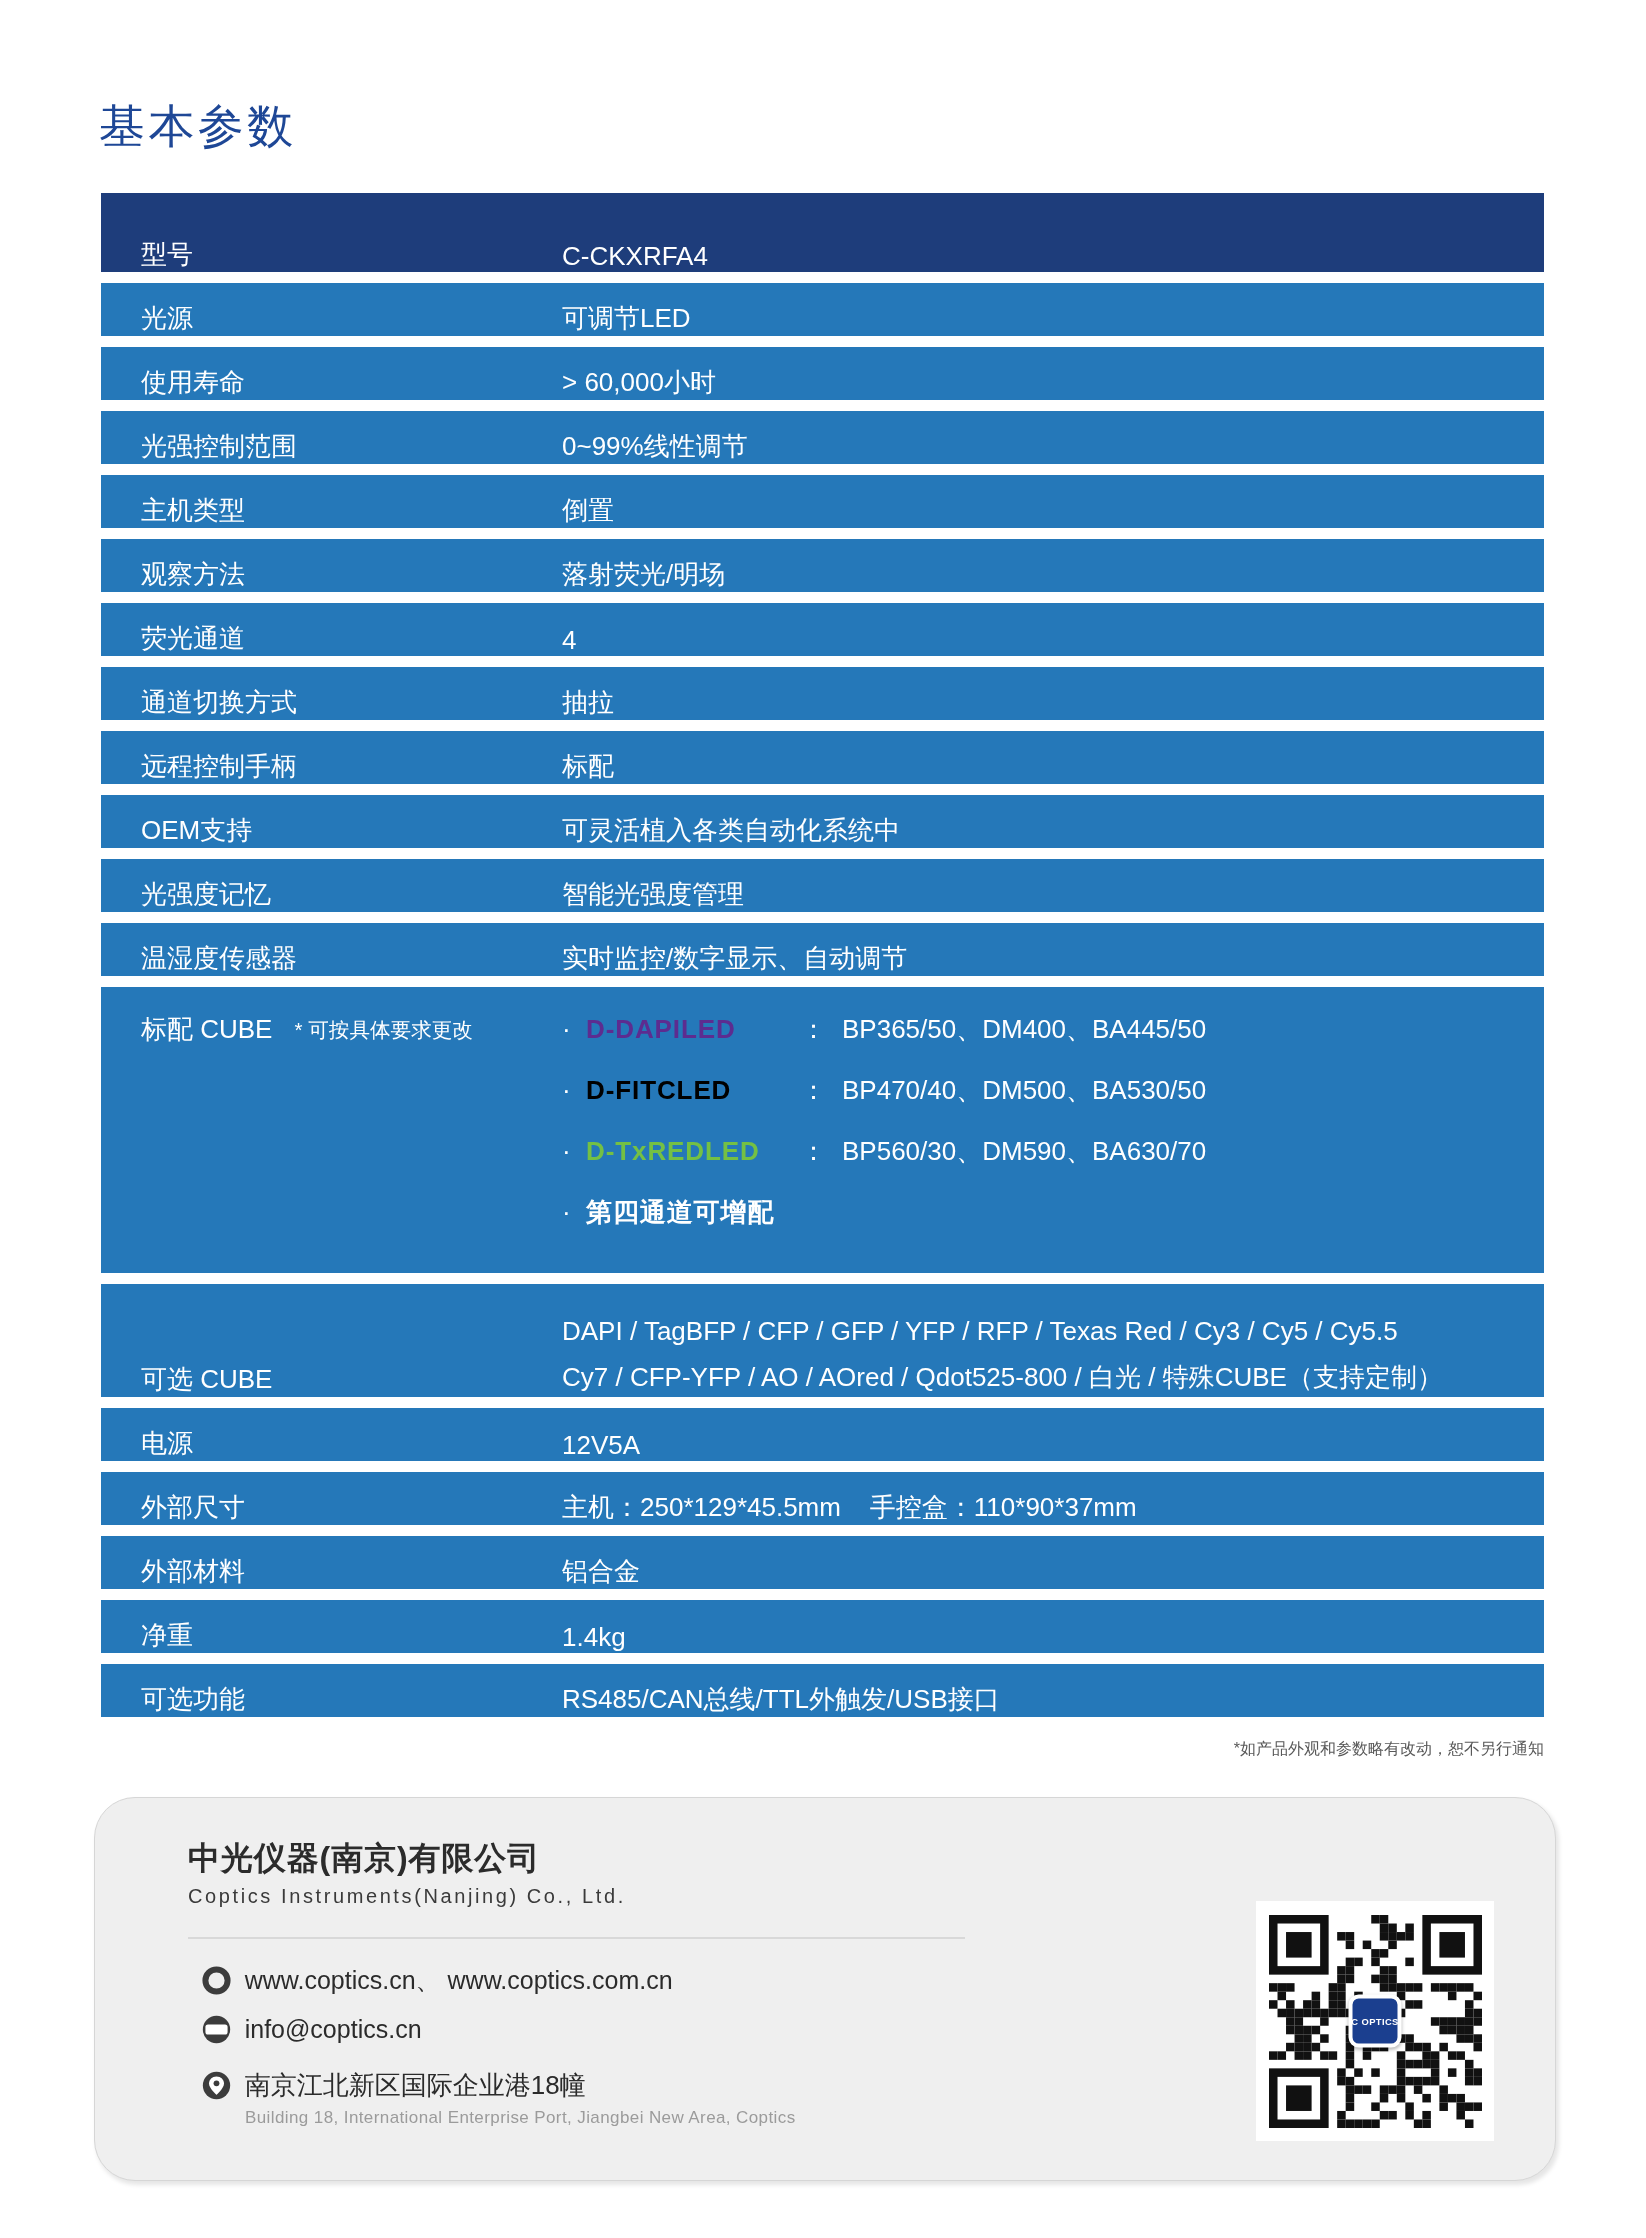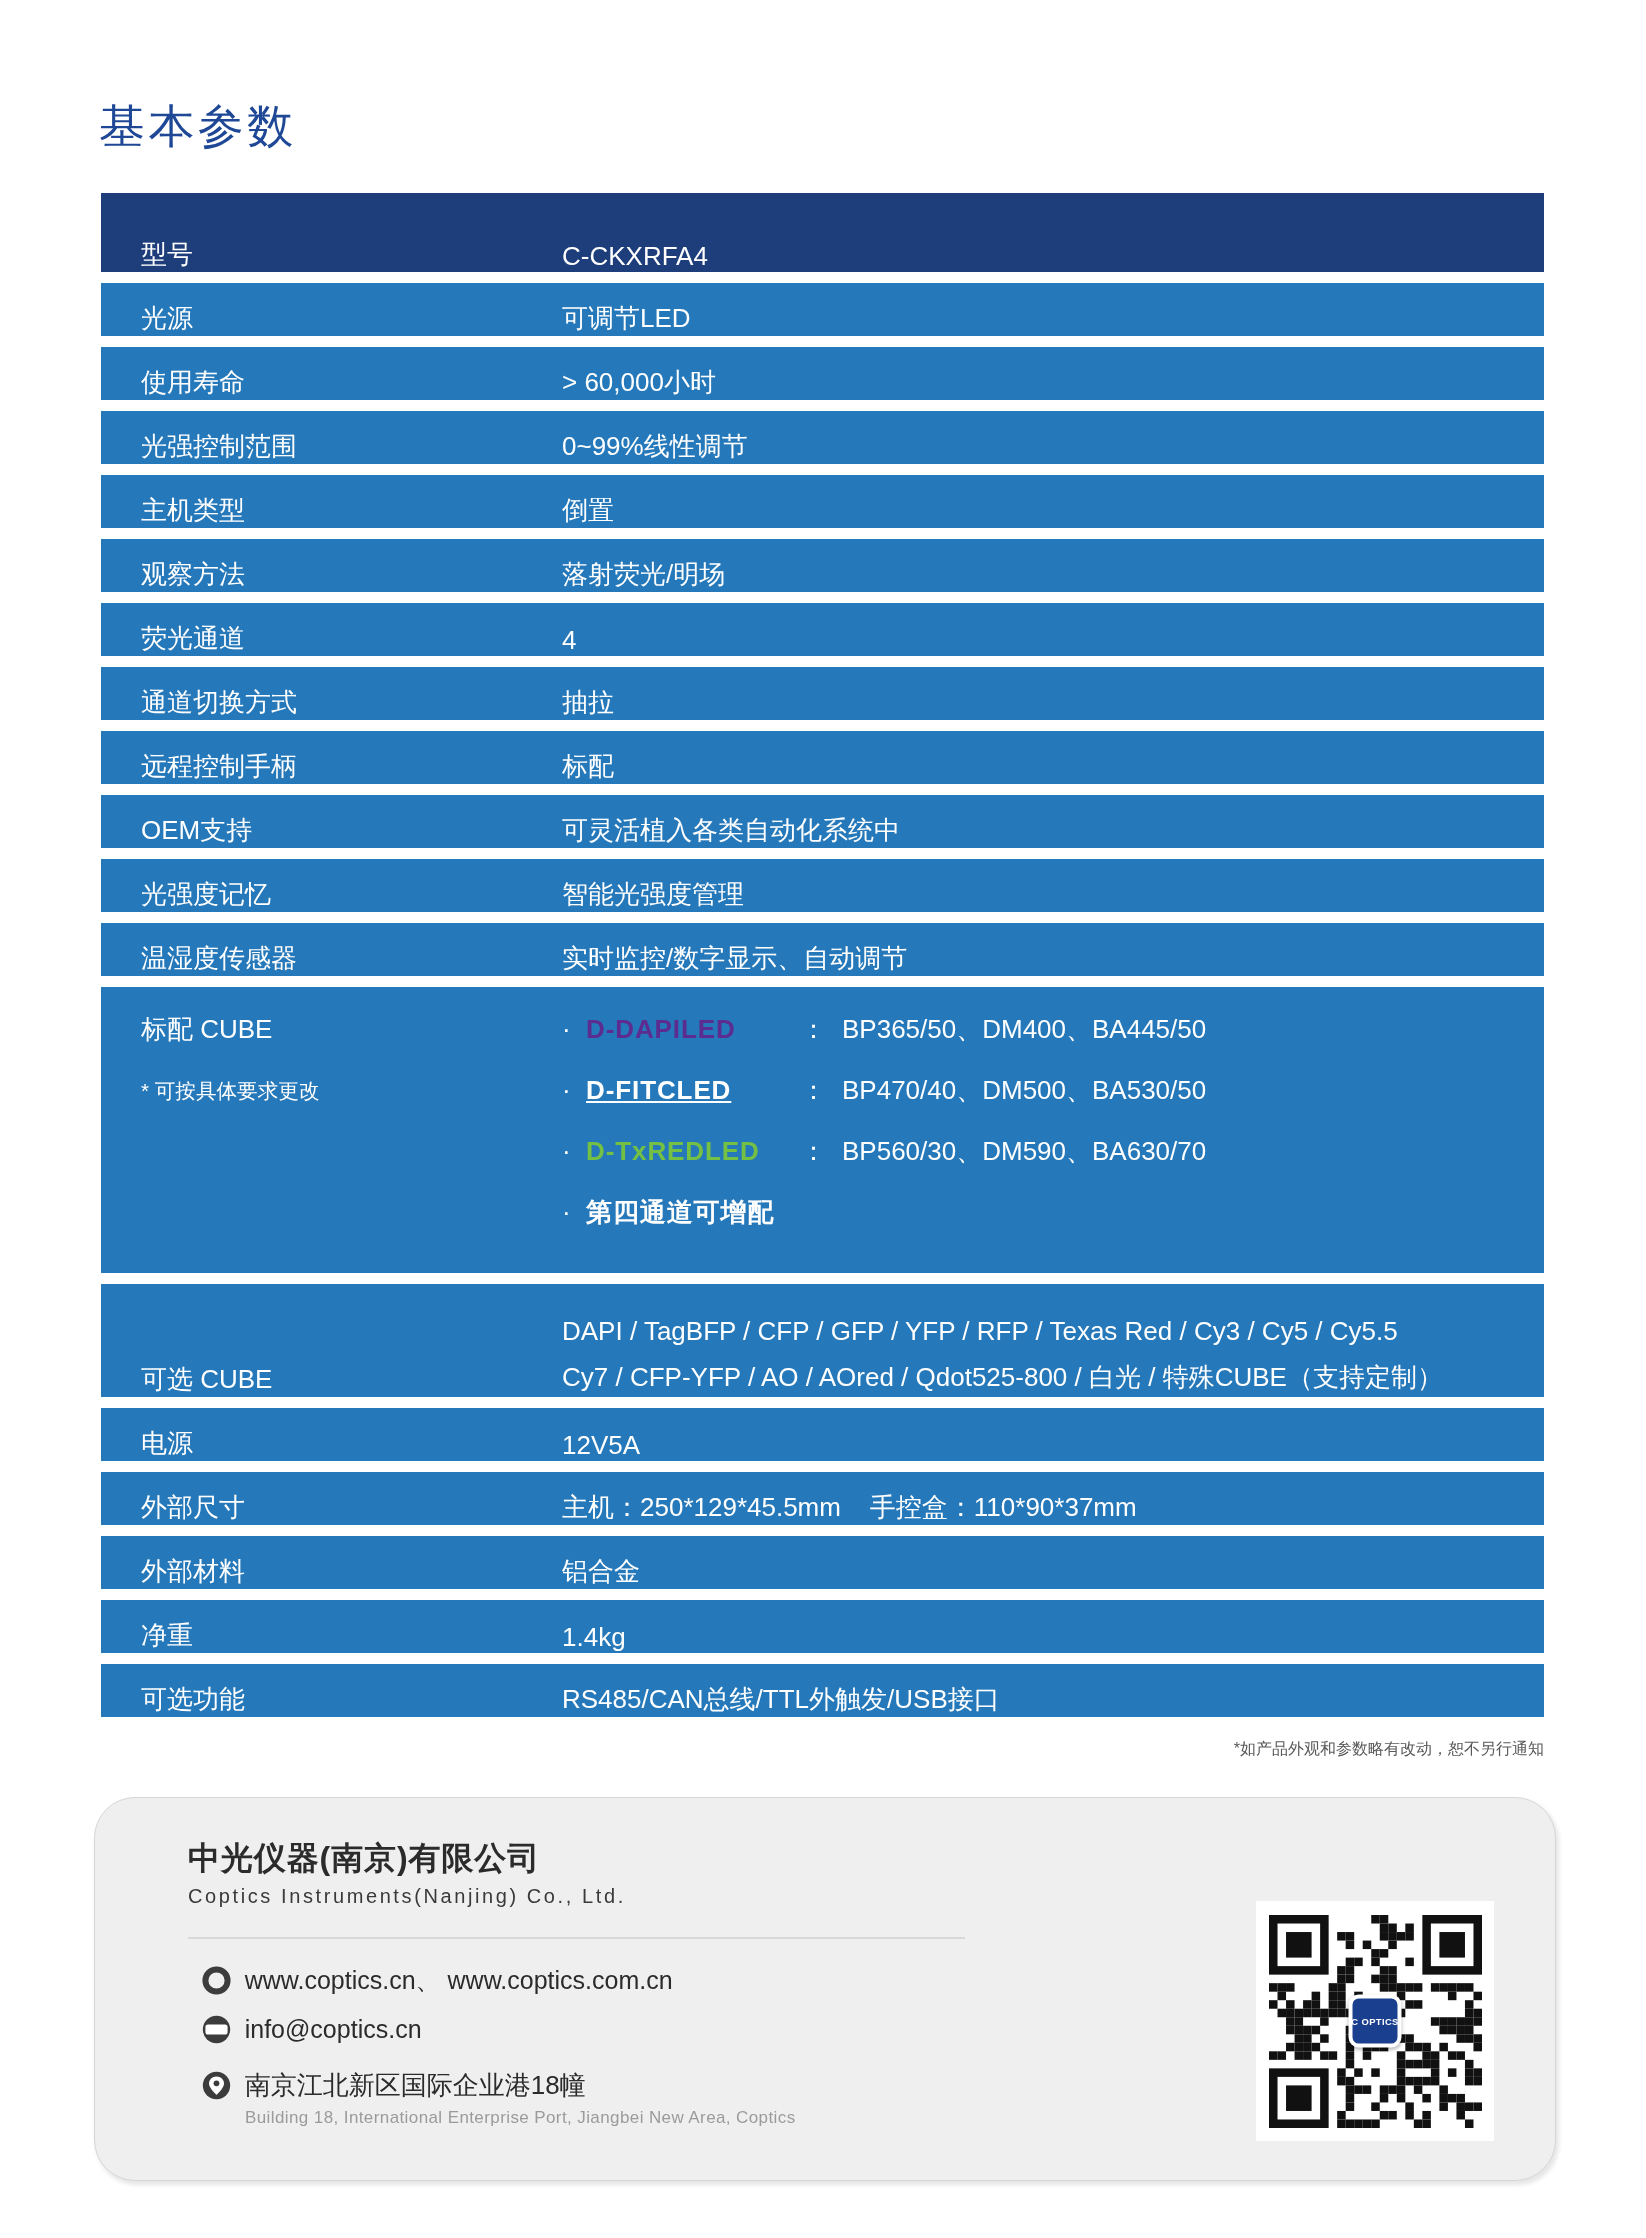--- a/index.html
+++ b/index.html
@@ -35,21 +35,21 @@
   }
   .t-row.header{background:var(--c-header);min-height:79px;}
   .cell-label{
     width:461px;flex:0 0 461px;padding-left:40px;
     font-size:26px;white-space:pre-wrap;
   }
   .cell-value{flex:1;font-size:26px;padding-right:20.6px;white-space:pre-wrap;}
   
   .t-row.cube-std{min-height:286px;align-items:flex-start;}
   .cube-std .cell-label{
-    display:flex;flex-direction:column;padding-top:23px;gap:22px;
+    display:flex;flex-direction:row;padding-top:23px;gap:22px;
   }
   .cube-std-label{font-size:26px;line-height:39px;}
   .cube-std-note{font-size:20.6px;line-height:39px;}
   .cube-lines{
     flex:1;display:flex;flex-direction:column;
     padding-top:23px;gap:22px;
   }
   .cube-line{display:flex;align-items:center;line-height:39px;font-size:26px;}
   .cube-bullet{width:24px;color:#fff;font-size:26px;}
   .cube-name{min-width:206px;font-weight:bold;letter-spacing:0.9px;}
@@ -161,21 +161,21 @@
       </span>
       <span class="cube-lines" id="cube-std-lines">
           <span class="cube-line">
             <span class="cube-bullet">·</span>
             <span class="cube-name" style="color: rgb(93, 44, 144);">D-DAPILED</span>
             <span class="cube-colon">：</span>
             <span>BP365/50、DM400、BA445/50</span>
           </span>
           <span class="cube-line">
             <span class="cube-bullet">·</span>
-            <span class="cube-name" style="color: #ffffff; text-decoration: underline;">D-FITCLED</span>
+            <span class="cube-name" style="color: #000000;">D-FITCLED</span>
             <span class="cube-colon">：</span>
             <span>BP470/40、DM500、BA530/50</span>
           </span>
           <span class="cube-line">
             <span class="cube-bullet">·</span>
             <span class="cube-name" style="color: rgb(116, 192, 68);">D-TxREDLED</span>
             <span class="cube-colon">：</span>
             <span>BP560/30、DM590、BA630/70</span>
           </span>
           <span class="cube-line bold">

